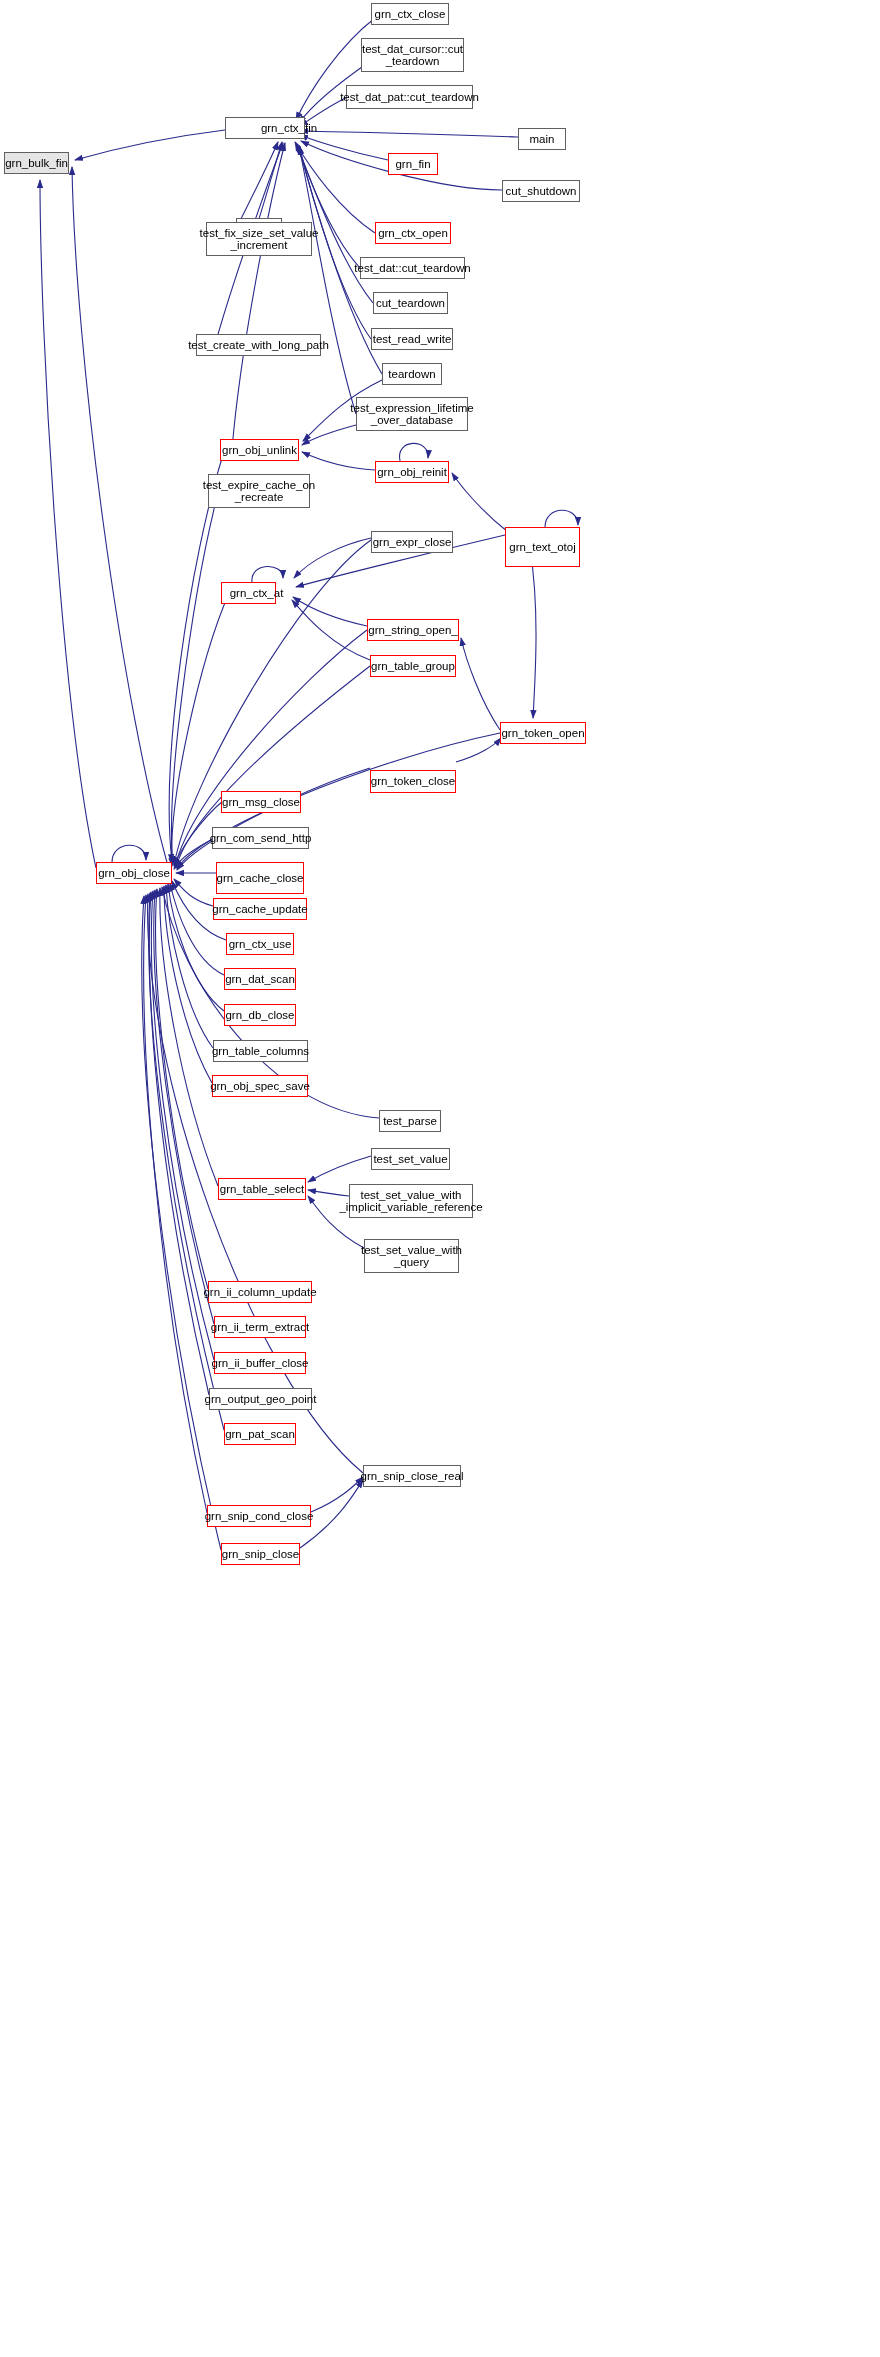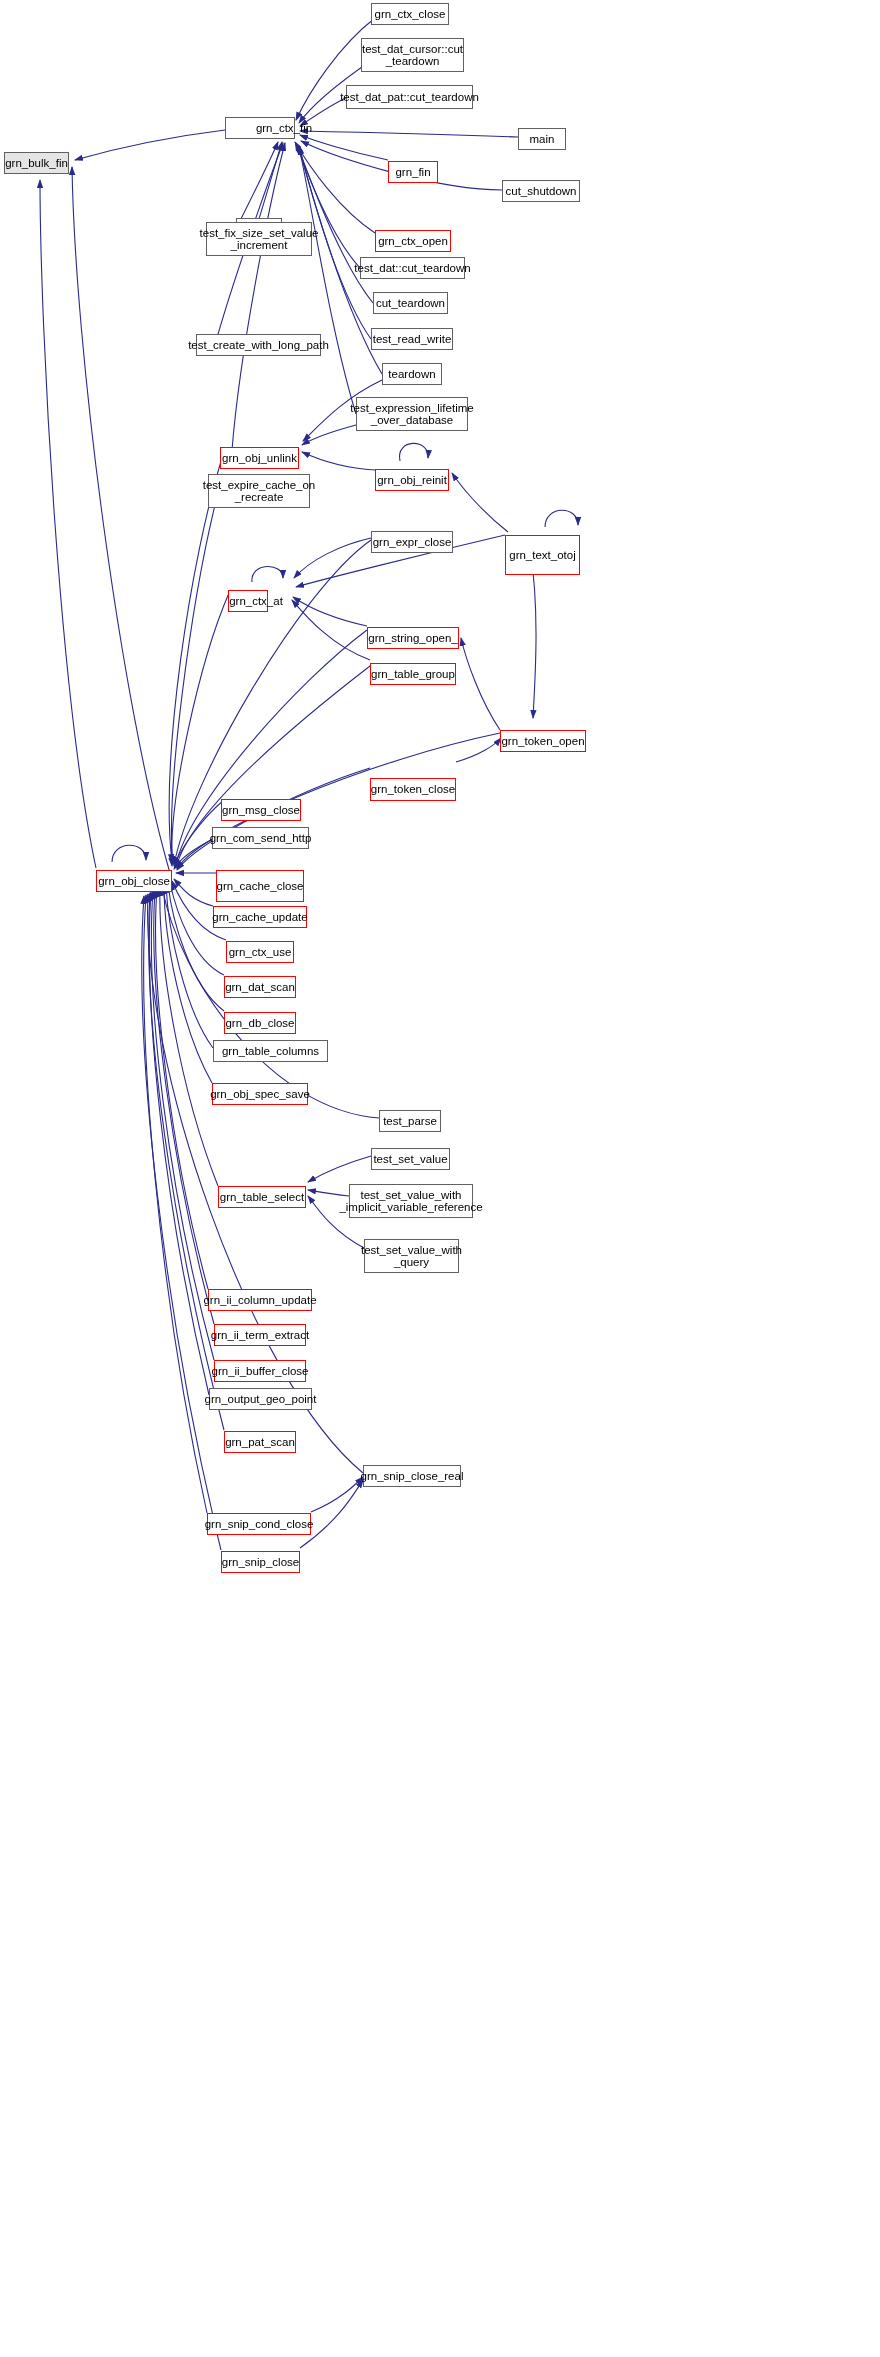--- a/index.html
+++ b/index.html
@@ -4,21 +4,21 @@
 <style>
   html,body{margin:0;padding:0;background:#ffffff;}
   body{font-family:"Liberation Sans", sans-serif;}
   #canvas{position:relative;width:880px;height:2357px;background:#ffffff;overflow:hidden;}
   #edges{position:absolute;left:0;top:0;width:880px;height:2357px;pointer-events:none;}
   .node{position:absolute;box-sizing:border-box;display:flex;align-items:center;
         justify-content:center;text-align:center;background:#ffffff;
         font-size:11.5px;line-height:12.5px;color:#000000;letter-spacing:0px;
         white-space:pre-line;}
   .node.grey{border:1px solid #606060;}
-  .node.red{border:1px solid #ff0000;margin-top:8px;}
+  .node.red{border:1px solid #ff0000;}
   .node.root{border:1px solid #606060;background:#e5e5e5;}
 </style>
 </head>
 <body>
 
 <div id="canvas">
   <svg id="edges" viewBox="0 0 880 2357" xmlns="http://www.w3.org/2000/svg">
     <defs>
       <marker id="ah" markerWidth="9" markerHeight="9" refX="8" refY="3.2" orient="auto" markerUnits="userSpaceOnUse">
         <path d="M0,0 L9,3.2 L0,6.4 z" fill="#2a2a8c"></path>
@@ -102,21 +102,21 @@
       <path d="M371,1156 C340,1165 320,1175 308,1182"></path>
       <path d="M349,1196 C330,1194 320,1192 308,1190"></path>
       <path d="M364,1248 C330,1230 315,1205 308,1196"></path>
 
       <path d="M311,1512 C340,1500 355,1485 363,1477"></path>
       <path d="M300,1548 C340,1520 355,1492 363,1480"></path>
     </g>
   </svg>
 
   <div class="node root" style="left:4px;top:152px;width:65px;height:22px;">grn_bulk_fin</div>
-  <div class="node grey" style="left:225px;top:117px;width:70px;height:22px;padding-left:48px;">grn_ctx_fin</div>
+  <div class="node grey" style="left:225px;top:117px;width:80px;height:22px;padding-left:48px;">grn_ctx_fin</div>
   <div class="node grey" style="left:371px;top:3px;width:78px;height:22px;">grn_ctx_close</div>
   <div class="node grey" style="left:361px;top:38px;width:103px;height:34px;">test_dat_cursor::cut
 _teardown</div>
   <div class="node grey" style="left:346px;top:85px;width:127px;height:24px;">test_dat_pat::cut_teardown</div>
   <div class="node grey" style="left:518px;top:128px;width:48px;height:22px;">main</div>
   <div class="node red" style="left:388px;top:153px;width:50px;height:22px;">grn_fin</div>
   <div class="node grey" style="left:502px;top:180px;width:78px;height:22px;">cut_shutdown</div>
   <div class="node grey" style="left:236px;top:218px;width:46px;height:22px;">main</div>
   <div class="node grey" style="left:206px;top:222px;width:106px;height:34px;">test_fix_size_set_value
 _increment</div>
@@ -127,34 +127,34 @@
   <div class="node grey" style="left:382px;top:363px;width:60px;height:22px;">teardown</div>
   <div class="node grey" style="left:356px;top:397px;width:112px;height:34px;">test_expression_lifetime
 _over_database</div>
   <div class="node grey" style="left:196px;top:334px;width:125px;height:22px;">test_create_with_long_path</div>
   <div class="node red" style="left:220px;top:439px;width:79px;height:22px;">grn_obj_unlink</div>
   <div class="node grey" style="left:208px;top:474px;width:102px;height:34px;">test_expire_cache_on
 _recreate</div>
   <div class="node red" style="left:375px;top:461px;width:74px;height:22px;">grn_obj_reinit</div>
   <div class="node red" style="left:505px;top:527px;width:75px;height:40px;">grn_text_otoj</div>
   <div class="node grey" style="left:371px;top:531px;width:82px;height:22px;">grn_expr_close</div>
-  <div class="node red" style="left:228px;top:582px;width:40px;height:22px;padding-left:16px;">grn_ctx_at</div>
+  <div class="node red" style="left:221px;top:582px;width:55px;height:22px;padding-left:16px;">grn_ctx_at</div>
   <div class="node red" style="left:367px;top:619px;width:92px;height:22px;">grn_string_open_</div>
   <div class="node red" style="left:370px;top:655px;width:86px;height:22px;">grn_table_group</div>
   <div class="node red" style="left:500px;top:722px;width:86px;height:22px;">grn_token_open</div>
   <div class="node red" style="left:370px;top:770px;width:86px;height:23px;">grn_token_close</div>
   <div class="node red" style="left:221px;top:791px;width:80px;height:22px;">grn_msg_close</div>
   <div class="node grey" style="left:212px;top:827px;width:97px;height:22px;">grn_com_send_http</div>
   <div class="node red" style="left:96px;top:862px;width:76px;height:22px;">grn_obj_close</div>
   <div class="node red" style="left:216px;top:862px;width:88px;height:32px;">grn_cache_close</div>
   <div class="node red" style="left:213px;top:898px;width:94px;height:22px;">grn_cache_update</div>
   <div class="node red" style="left:226px;top:933px;width:68px;height:22px;">grn_ctx_use</div>
   <div class="node red" style="left:224px;top:968px;width:72px;height:22px;">grn_dat_scan</div>
   <div class="node red" style="left:224px;top:1004px;width:72px;height:22px;">grn_db_close</div>
-  <div class="node grey" style="left:213px;top:1040px;width:115px;height:22px;">grn_table_columns</div>
+  <div class="node grey" style="left:213px;top:1040px;width:95px;height:22px;">grn_table_columns</div>
   <div class="node red" style="left:212px;top:1075px;width:96px;height:22px;">grn_obj_spec_save</div>
   <div class="node grey" style="left:379px;top:1110px;width:62px;height:22px;">test_parse</div>
   <div class="node grey" style="left:371px;top:1148px;width:79px;height:22px;">test_set_value</div>
   <div class="node red" style="left:218px;top:1178px;width:88px;height:22px;">grn_table_select</div>
   <div class="node grey" style="left:349px;top:1184px;width:124px;height:34px;">test_set_value_with
 _implicit_variable_reference</div>
   <div class="node grey" style="left:364px;top:1239px;width:95px;height:34px;">test_set_value_with
 _query</div>
   <div class="node red" style="left:208px;top:1281px;width:104px;height:22px;">grn_ii_column_update</div>
   <div class="node red" style="left:214px;top:1316px;width:92px;height:22px;">grn_ii_term_extract</div>

